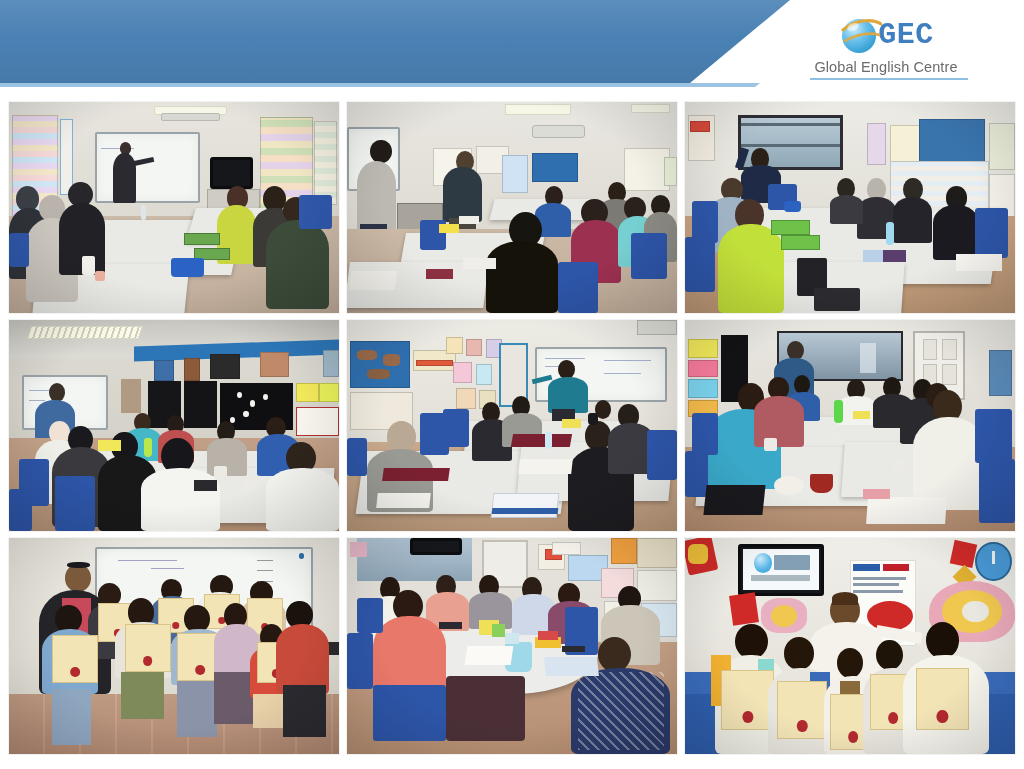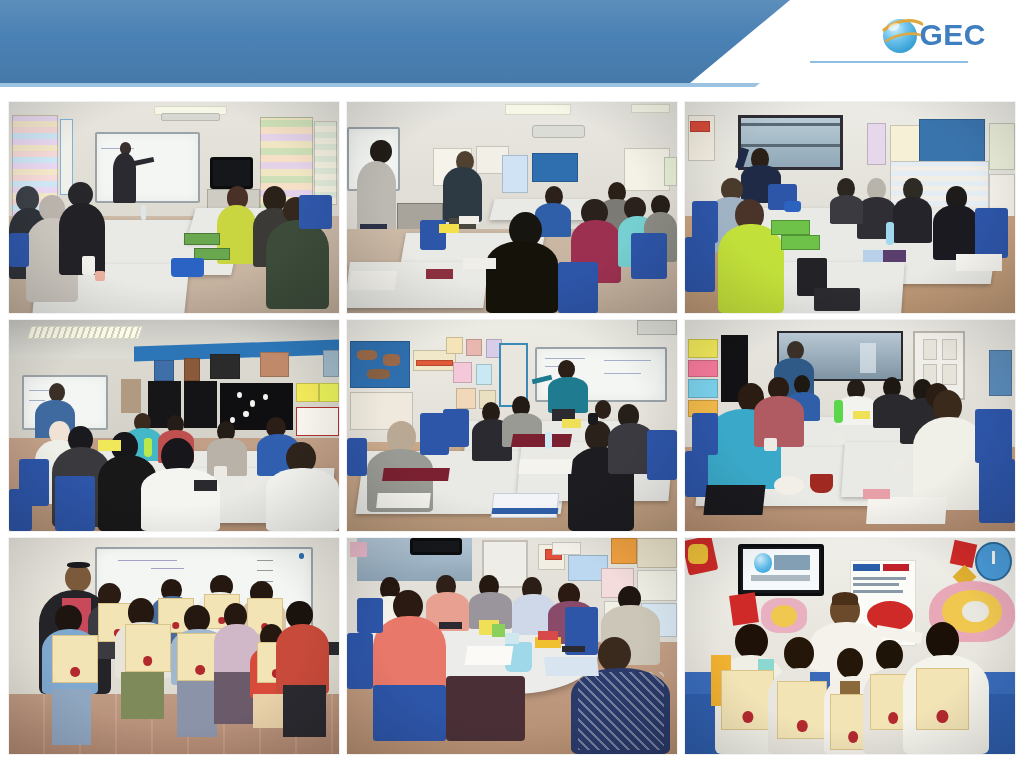--- a/index.html
+++ b/index.html
@@ -34,21 +34,21 @@
     position:absolute; left:14px; top:8px;
     font-size:52px; line-height:64px; font-weight:bold; color:#ffffff;
     letter-spacing:2px;
     text-shadow: 0 1px 2px rgba(0,0,0,0.18);
     font-family: "DejaVu Sans", "Liberation Sans", sans-serif;
     white-space:nowrap;
   }
 
   
   .logo { position:absolute; right:38px; top:12px; width:200px; height:72px; }
-  .logo-row { display:flex; align-items:center; justify-content:flex-end; height:46px; }
+  .logo-row { display:flex; align-items:center; justify-content:center; height:46px;font-family:Liberation Mono, monospace; }
   .logo-globe { width:44px; height:44px; position:relative; flex:0 0 auto; }
   .logo-text {
     font-size:30px; font-weight:bold; color:#3f7fbf; letter-spacing:0.5px;
     margin-left:-4px; line-height:1;
   }
   .logo-sub {
     font-size:14.5px; color:#6b6b6b; text-align:center;
     margin-top:1px; letter-spacing:0.1px;
   }
   .logo-rule { width:158px; height:2px; background:#8fc0e4; margin:3px 0 0 24px; }
@@ -112,20 +112,21 @@
               </radialGradient>
             </defs>
             <circle cx="21" cy="23" r="17" fill="url(#gg)"></circle>
             <path d="M5 17 C16 7, 34 5, 43 11" stroke="#e0a83c" stroke-width="3.2" fill="none" stroke-linecap="round"></path>
             <path d="M7 28 C19 21, 33 19, 41 22" stroke="#e0a83c" stroke-width="2.6" fill="none" stroke-linecap="round" opacity="0.95"></path>
             <ellipse cx="15" cy="14" rx="6" ry="3.6" fill="#ffffff" opacity="0.55" transform="rotate(-22 15 14)"></ellipse>
           </svg>
         </span>
         <span class="logo-text">GEC</span>
       </div>
+      <div class="logo-sub">Global English Centre</div>
       <div class="logo-rule"></div>
     </div>
   </div>
 
   <div class="grid">
 
     <div class="photo">
       <div class="scene">
         <div class="wall" style="background:linear-gradient(180deg,#e7e5de 0%,#dcd9d0 62%,#d4d0c6 100%)"></div>
         <div class="ceil-light" style="left:44%;top:2%;width:22%;height:4%;border-radius:2px"></div>

